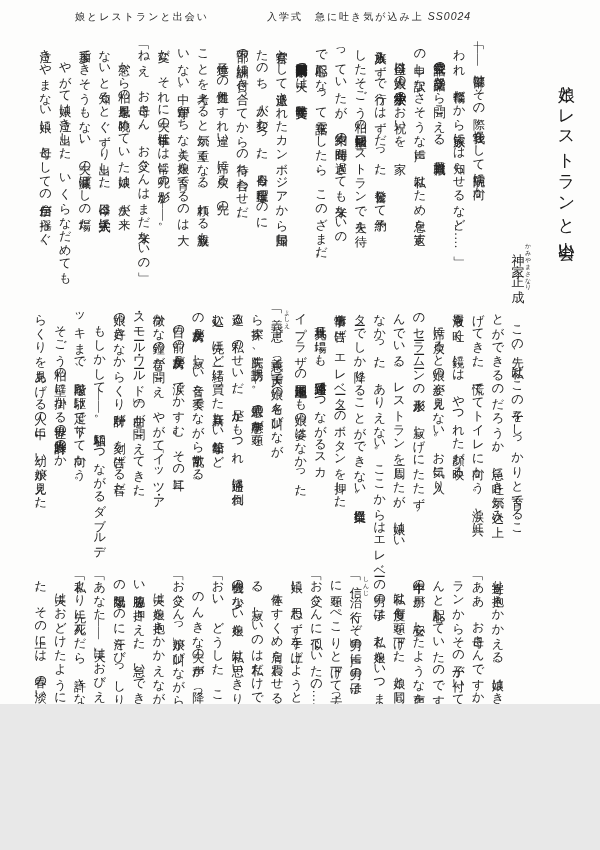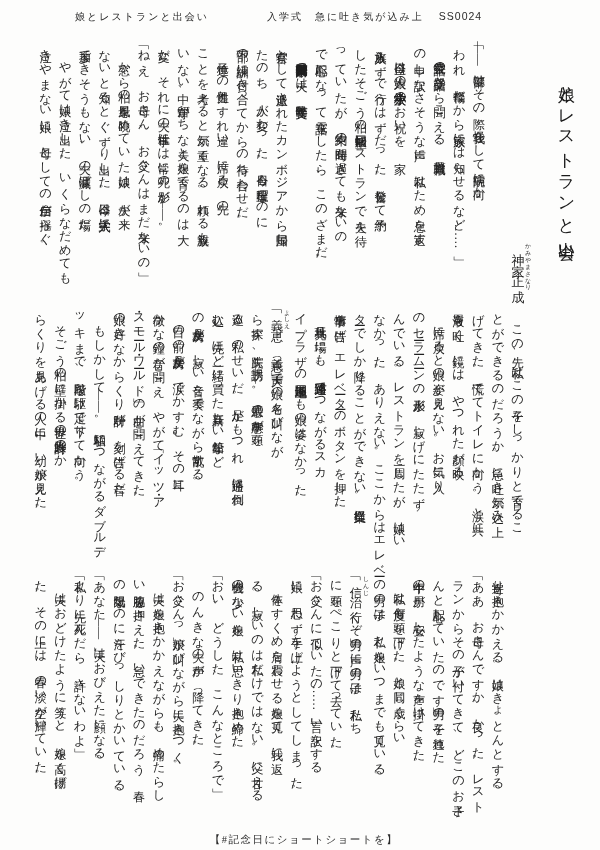--- a/index.html
+++ b/index.html
@@ -1,34 +1,34 @@
 <!DOCTYPE html>
 <html lang="ja"><head>
 <meta charset="utf-8">
 <style>
   html,body{margin:0;padding:0;background:#e8e8e8;}
   .page{
     position:relative;
-    width:600px;height:850px;
+    width:600px;height:704px;
     margin:0 auto;
     background:#fdfdfc;
     box-sizing:border-box;
     padding:10px 22px 0 30px;
     font-family:"Liberation Serif","DejaVu Serif",serif;
     color:#1f1f1f;
     overflow:hidden;
   }
   
   .header{
     display:flex;align-items:baseline;
     font-size:10px;letter-spacing:2px;color:#2a2a2a;
     padding-left:45px;height:14px;
   }
   .header .h-center{margin-left:58px;}
-  .header .h-code{margin-left:15px;letter-spacing:1px;font-family:"Liberation Sans","DejaVu Sans",sans-serif;font-size:10.5px;}
+  .header .h-code{margin-left:4px;letter-spacing:1px;font-family:"Liberation Sans","DejaVu Sans",sans-serif;font-size:10.5px;font-style:italic;}
   
   .band{
     writing-mode:vertical-rl;
     text-orientation:mixed;
     height:248px;
     font-size:12.2px;
     line-height:19.7px;
     letter-spacing:0.2px;
     overflow:visible;
   }

